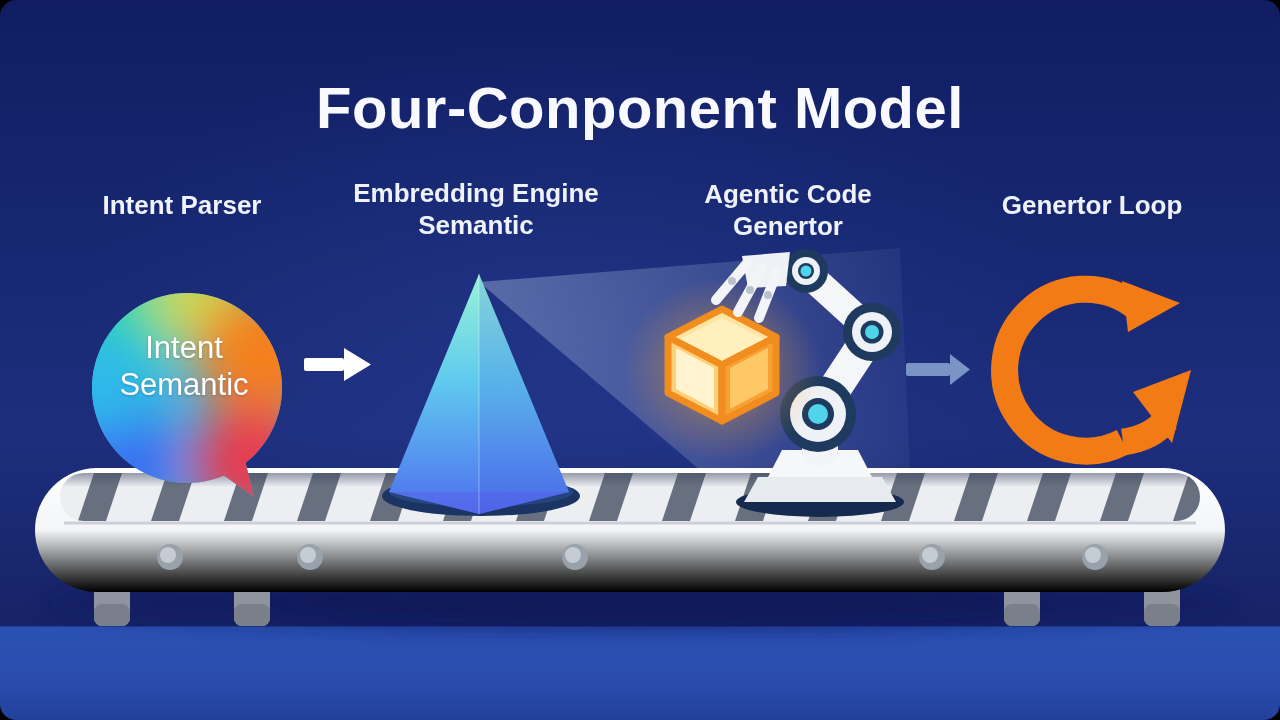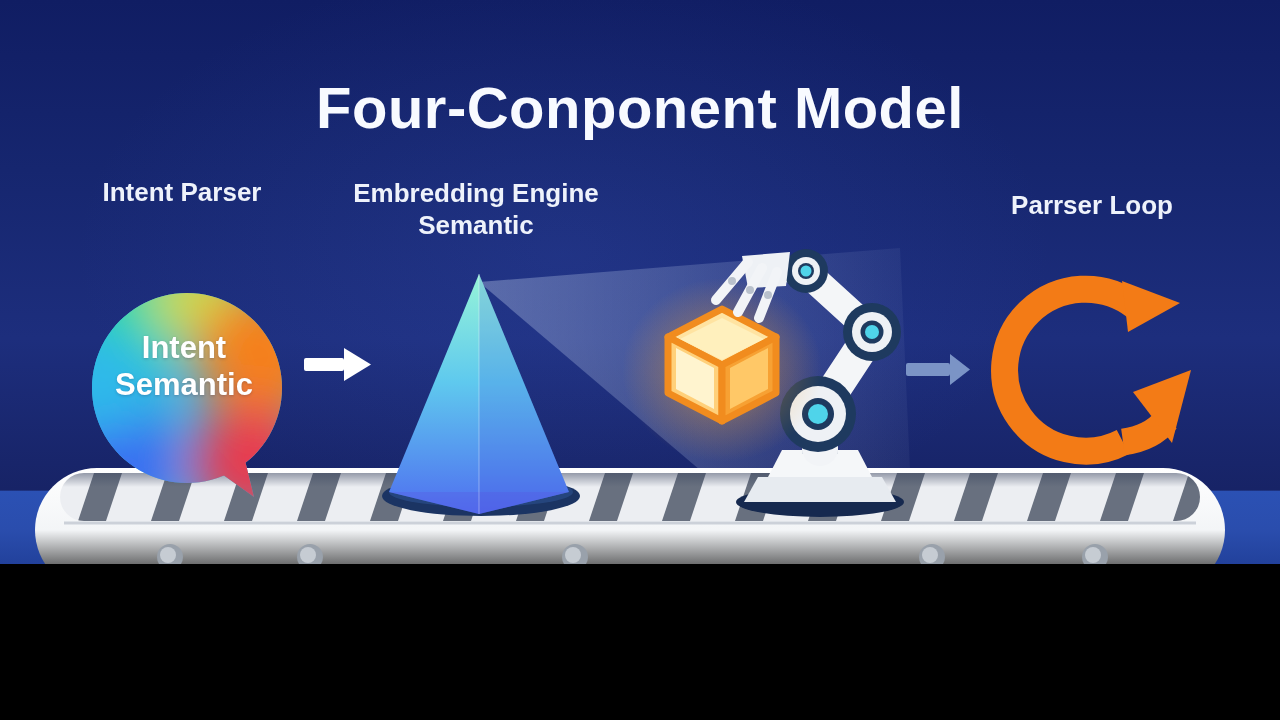--- a/index.html
+++ b/index.html
@@ -1,36 +1,37 @@
 <!DOCTYPE html>
 <html><head>
 <meta charset="utf-8">
 <style>
   html,body { margin:0; padding:0; background:#000; }
   .canvas {
-    position:relative; width:1280px; height:564px; overflow:hidden;
+    position:relative; width:1280px; height:720px; overflow:hidden;
     font-family:"Liberation Sans", sans-serif;
     background:
       radial-gradient(ellipse 700px 420px at 44% 45%, rgba(70,100,210,0.16), rgba(70,100,210,0) 70%),
       linear-gradient(180deg, #101d63 0%, #16266f 30%, #1d2e7d 60%, #172366 86.9%,
                       #2b51b4 87.1%, #2a4dad 94%, #22419c 100%);
+    border-radius: 16px;
   }
   .scene-svg { position:absolute; left:0; top:0; }
   .title {
     position:absolute; left:0; right:0; top:74px; text-align:center;
     font-size:58px; font-weight:bold; letter-spacing:0.5px; color:#f8faff;
   }
   .label {
     position:absolute; text-align:center; color:#eef2fb;
     font-size:26px; font-weight:bold; line-height:32px;
   }
   .lline { display:block; }
   .bubble-text {
     position:absolute; left:92px; top:329px; width:184px; text-align:center;
-    color:#ffffff; font-size:31px; font-weight:bold; line-height:37px;
+    color:#ffffff; font-size:31px; font-weight:normal; line-height:37px;
     text-shadow:0 1px 3px rgba(30,30,80,0.25);
   }
 </style>
 </head>
 <body>
 
 <div class="canvas">
 
   <svg class="scene-svg" width="1280" height="720" viewBox="0 0 1280 720">
     <defs>
@@ -215,32 +216,36 @@
       <g fill="#b9c1cc">
         <circle cx="732" cy="281" r="4"></circle>
           <circle cx="750" cy="290" r="4"></circle>
           <circle cx="768" cy="295" r="4"></circle>
       </g>
     </g>
   </svg>
 
   <div class="title">Four-Conponent Model</div>
 
-  <div class="label" style="left:42px; top:176px; width:280px">
+  <div class="label" style="left:42px; top:189px; width:280px">
     <span class="lline">Intent Parser</span>
   </div>
 
   <div class="label" style="left:326px; top:177px; width:300px">
     <span class="lline">Embredding Engine</span>
     <span class="lline">Semantic</span>
   </div>
 
+  <div class="label" style="left:647px; top:178px; width:282px">
+    <span class="lline">Agentic Code</span>
+    <span class="lline">Genertor</span>
+  </div>
 
   <div class="label" style="left:951px; top:189px; width:282px">
-    <span class="lline">Parrser Loop</span>
+    <span class="lline">Genertor Loop</span>
   </div>
 
   <div class="bubble-text">
     <span class="lline">Intent</span>
     <span class="lline">Semantic</span>
   </div>
 
 </div>
 
 </body></html>

